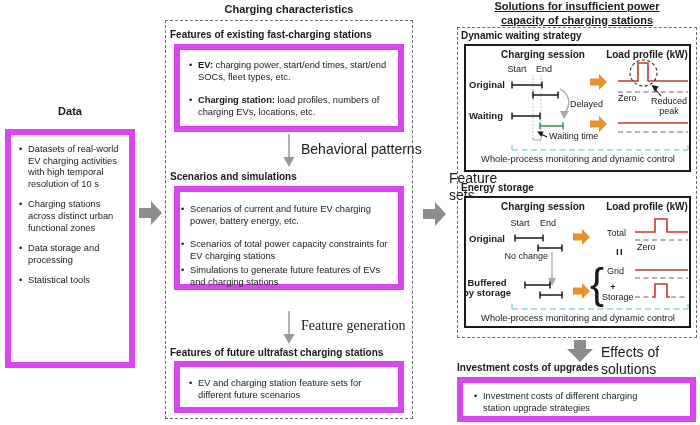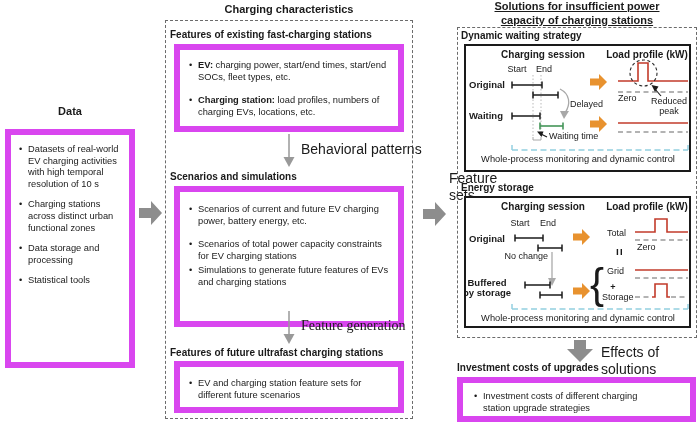--- a/index.html
+++ b/index.html
@@ -50,21 +50,21 @@
     </ul>
   </div>
 
   <svg class="abs" style="left:282px;top:134px;" width="14" height="33">
     <line x1="7" y1="0" x2="7" y2="24" stroke="#999" stroke-width="1.5"></line>
     <polygon points="1.5,23 12.5,23 7,33" fill="#999"></polygon>
   </svg>
   <div class="abs small" style="left:301px;top:141px;">Behavioral patterns</div>
 
   <div class="abs h" style="left:170px;top:171px;width:238px;">Scenarios and simulations</div>
-  <div class="abs solidbox" style="left:174px;top:186px;width:230px;height:141px;padding:12px 5px 0 8px;">
+  <div class="abs solidbox" style="left:174px;top:186px;width:230px;height:104px;padding:12px 5px 0 0;">
     <ul>
       <li style="margin-bottom:12px;">Scenarios of current and future EV charging power, battery energy, etc.</li>
       <li style="margin-bottom:3px;">Scenarios of total power capacity constraints for EV charging stations</li>
       <li>Simulations to generate future features of EVs and charging stations</li>
     </ul>
   </div>
 
   <svg class="abs" style="left:282px;top:311px;" width="14" height="33">
     <line x1="7" y1="0" x2="7" y2="24" stroke="#999" stroke-width="1.5"></line>
     <polygon points="1.5,23 12.5,23 7,33" fill="#999"></polygon>

